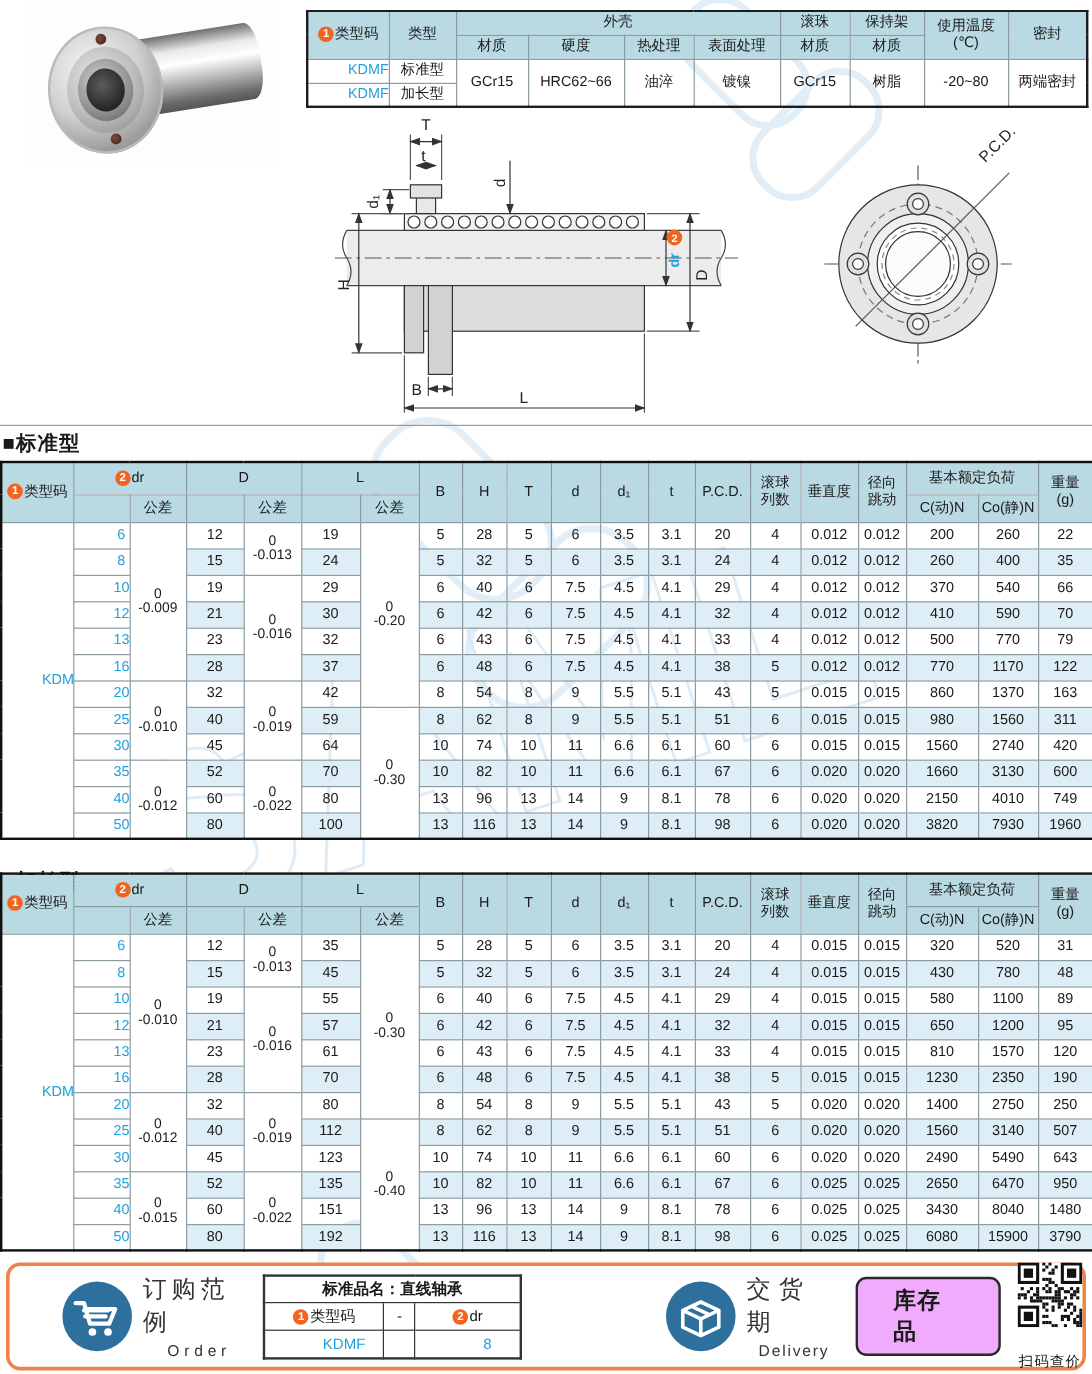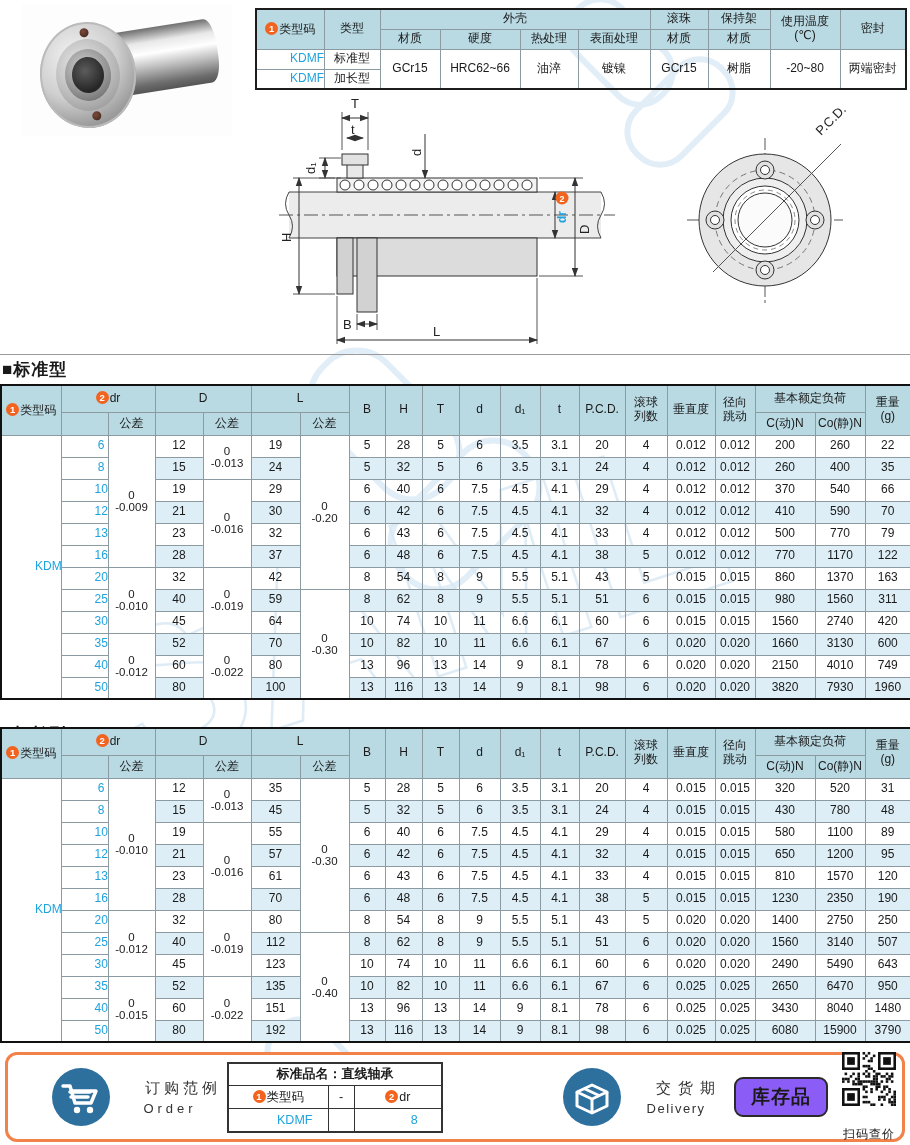--- a/index.html
+++ b/index.html
@@ -50,28 +50,28 @@
   .sec-title{position:absolute;left:2px;font-size:17px;font-weight:bold;letter-spacing:1px;}
   .sec-title.std{top:358px;}
   .sec-title.ext{top:723px;}
   
   .draw{position:absolute;left:275px;top:92px;width:635px;height:260px;}
   
   .footer{position:absolute;left:5px;top:1052px;width:894px;height:84px;
     border:3px solid #f0824a;border-radius:12px;display:flex;align-items:center;background:#fff;}
   .icn{width:62px;height:62px;flex:0 0 auto;}
   .lblcol{display:flex;flex-direction:column;justify-content:center;margin-left:7px;}
-  .lbl-cn{font-size:15px;letter-spacing:4px;color:#333;margin-left:26px;}
+  .lbl-cn{font-size:20px;letter-spacing:4px;color:#333;}
   .lbl-en{font-size:13px;letter-spacing:4px;color:#333;margin-top:3px;text-align:center;}
   .order{width:216px;margin-left:6px;border:2px solid #333;}
   .order td,.order th{border:1px solid #333;font-size:12.5px;}
   .order tr{height:23px;}
   .order .ot-title{font-weight:bold;font-size:13px;}
-  .stock{margin-left:12px;background:#8b5cf6;border:2px solid #2a2a2a;border-radius:9px;
-    padding:5px 15px;font-size:19px;font-weight:bold;letter-spacing:1px;}
+  .stock{margin-left:12px;background:#f0abfc;border:2px solid #2a2a2a;border-radius:9px;
+    padding:5px 29px;font-size:19px;font-weight:bold;letter-spacing:1px;}
   .qrbox{margin-left:14px;display:flex;flex-direction:column;align-items:center;}
   .qrbox svg{width:54px;height:54px;}
   .qr-cap{font-size:12px;margin-top:20px;letter-spacing:1px;}
   .dim-label{font-size:13px;fill:#222;font-family:"Liberation Sans","DejaVu Sans",sans-serif;}
   .dr-label{font-size:12px;fill:#1ea3de;font-weight:bold;}
 </style>
 </head>
 <body>
 
 <svg class="wm" viewBox="0 0 910 1145">

